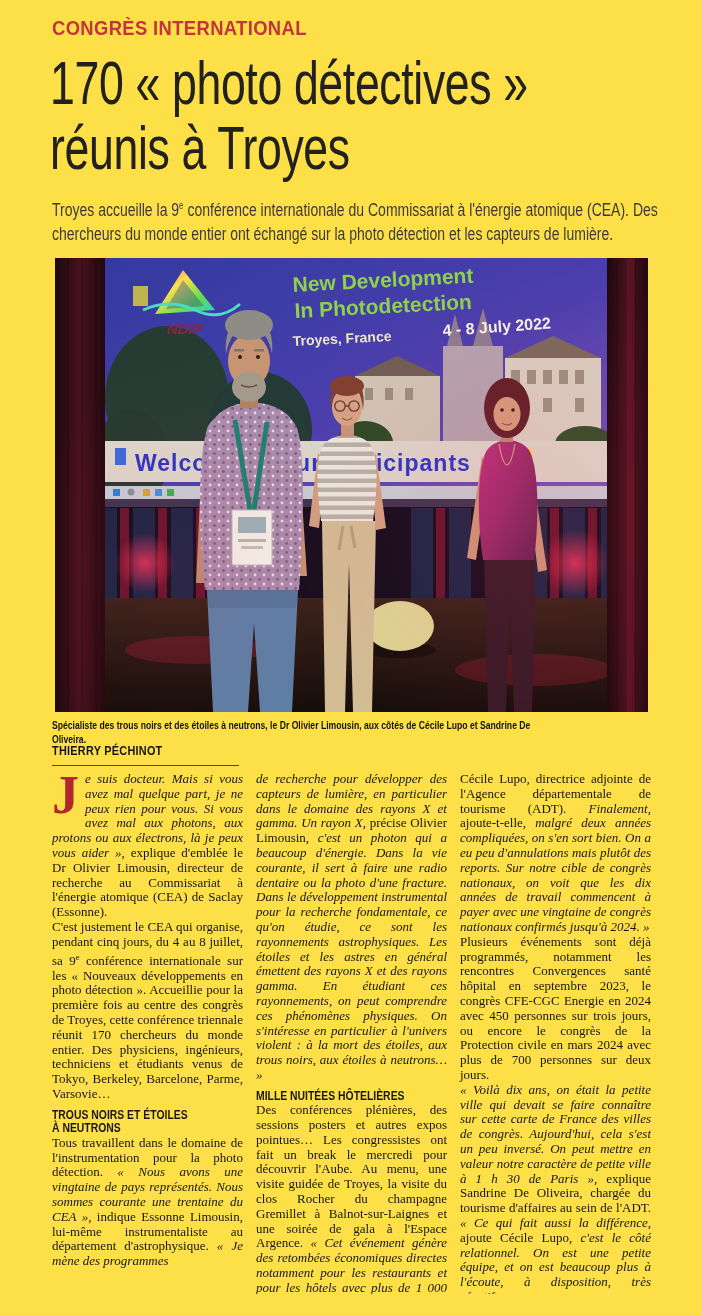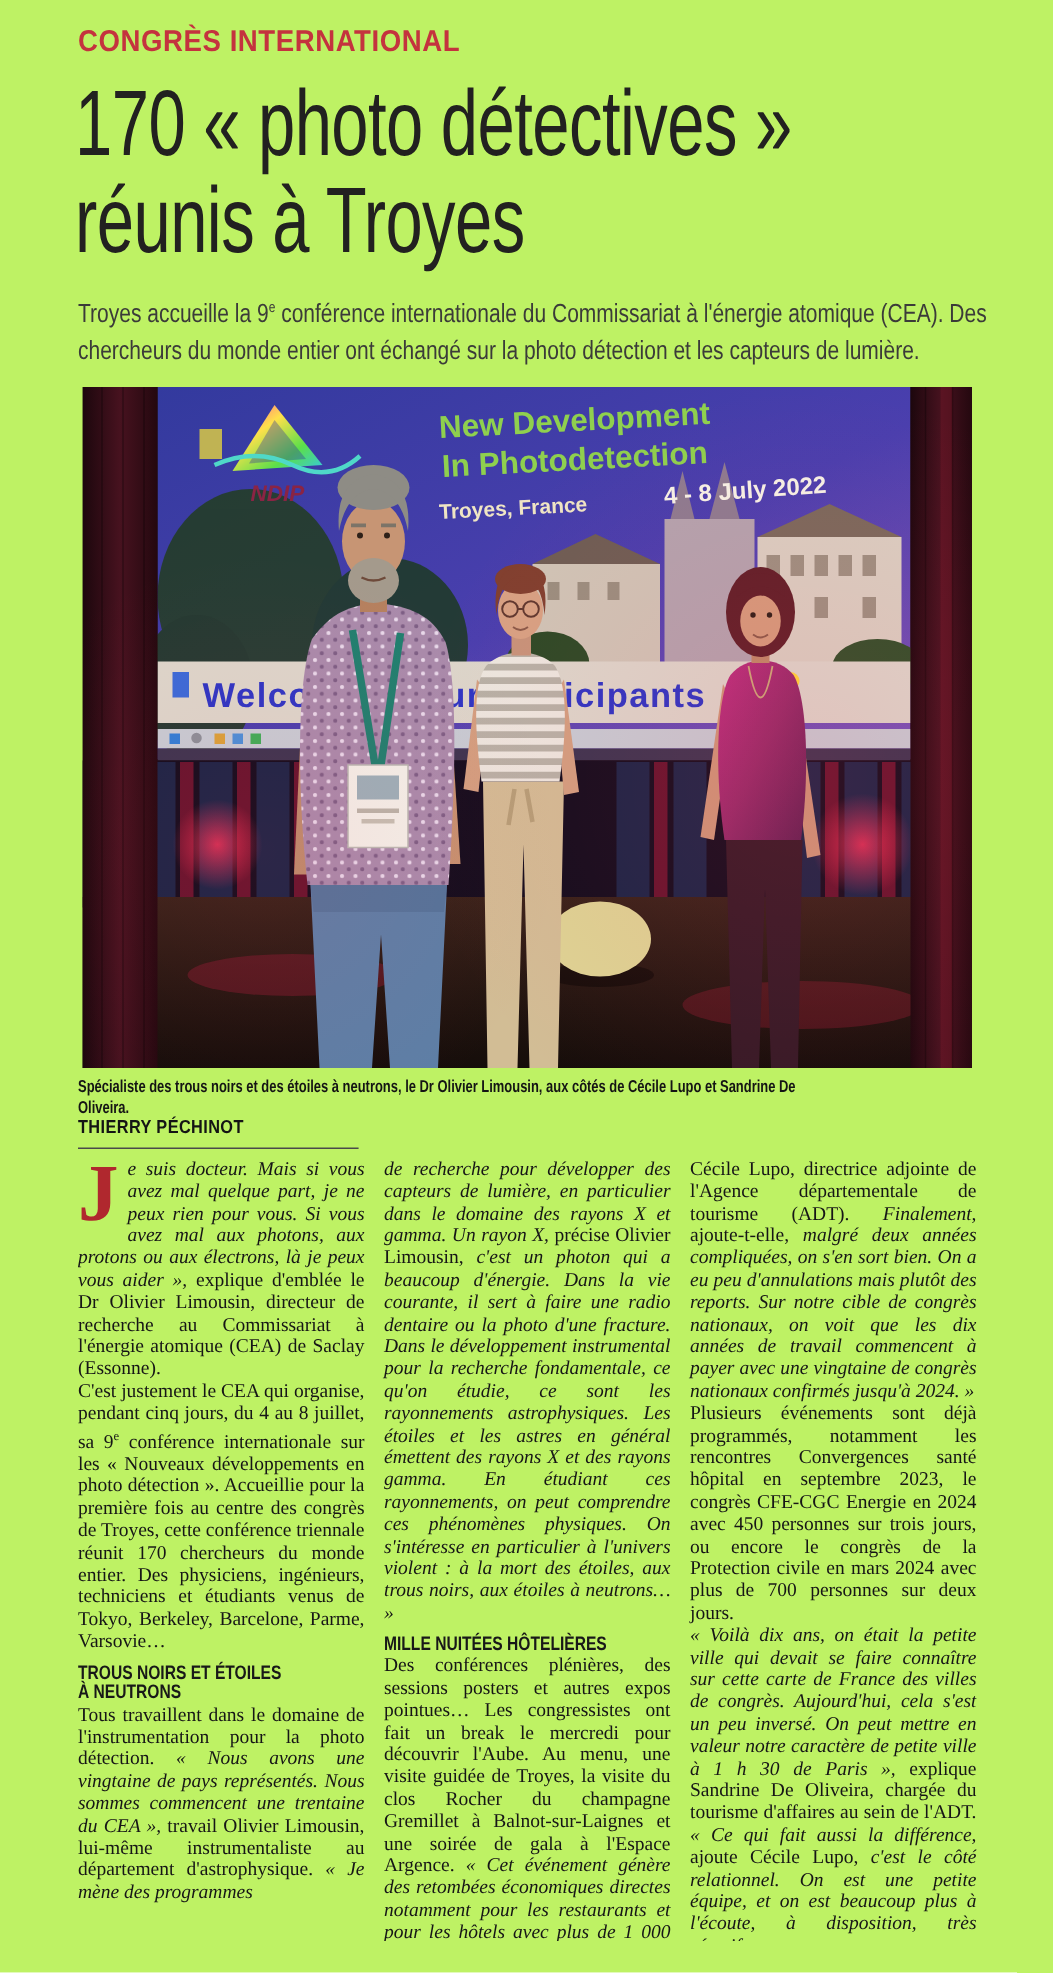--- a/index.html
+++ b/index.html
@@ -1,16 +1,16 @@
 <!DOCTYPE html>
 <html lang="fr"><head>
 <meta charset="utf-8">
 <style>
   html,body{margin:0;padding:0;background:#fff;}
-  .page{position:relative;width:702px;height:1315px;background:#bef264;overflow:hidden;
+  .page{position:relative;width:702px;height:1315px;background:#fde047;overflow:hidden;
         font-family:"Liberation Sans",sans-serif;}
   .kicker{position:absolute;left:52px;top:17px;font-weight:700;font-size:20px;
           color:#c4333e;letter-spacing:.4px;transform:scaleX(.92);transform-origin:left top;
           white-space:nowrap;}
   .headline{position:absolute;left:50px;top:50px;margin:0;font-weight:300;font-size:62px;
             line-height:65px;color:#222120;letter-spacing:-.5px;transform:scaleX(.72);
             transform-origin:left top;white-space:nowrap;}
   .standfirst{position:absolute;left:52px;top:194px;width:800px;margin:0;font-weight:300;
               font-size:17.5px;line-height:24px;color:#3b3b39;transform:scaleX(.8);
               transform-origin:left top;}
@@ -275,21 +275,21 @@
   <div class="byline">THIERRY PÉCHINOT</div>
 
   <div class="columns">
     <div class="col">
         <p class="body-para"><span class="dropcap">J</span><em>e suis docteur. Mais si vous avez mal quelque part, je ne peux rien pour vous. Si vous avez mal aux photons, aux protons ou aux électrons, là je peux vous aider », </em><span>explique d'emblée le Dr Olivier Limousin, directeur de recherche au Commissariat à l'énergie atomique (CEA) de Saclay (Essonne).</span></p>
         <p class="body-para"><span>C'est justement le CEA qui organise, pendant cinq jours, du 4 au 8 juillet, sa 9</span><sup>e</sup><span> conférence internationale sur les « Nouveaux développements en photo détection ». Accueillie pour la première fois au centre des congrès de Troyes, cette conférence triennale réunit 170 chercheurs du monde entier. Des physiciens, ingénieurs, techniciens et étudiants venus de Tokyo, Berkeley, Barcelone, Parme, Varsovie…</span></p>
         <div class="col-subhead">
           <div>TROUS NOIRS ET ÉTOILES</div>
           <div>À NEUTRONS</div>
         </div>
-        <p class="body-para"><span>Tous travaillent dans le domaine de l'instrumentation pour la photo détection. </span><em>« Nous avons une vingtaine de pays représentés. Nous sommes commencent une trentaine du CEA », </em><span>travail Olivier Limousin, lui-même instrumentaliste au département d'astrophysique. </span><em>« Je mène des programmes</em></p>
+        <p class="body-para"><span>Tous travaillent dans le domaine de l'instrumentation pour la photo détection. </span><em>« Nous avons une vingtaine de pays représentés. Nous sommes courante une trentaine du CEA », </em><span>indique Essonne Limousin, lui-même instrumentaliste au département d'astrophysique. </span><em>« Je mène des programmes</em></p>
       </div>
     <div class="col">
         <p class="body-para"><em>de recherche pour développer des capteurs de lumière, en particulier dans le domaine des rayons X et gamma. Un rayon X, </em><span>précise Olivier Limousin, </span><em>c'est un photon qui a beaucoup d'énergie. Dans la vie courante, il sert à faire une radio dentaire ou la photo d'une fracture. Dans le développement instrumental pour la recherche fondamentale, ce qu'on étudie, ce sont les rayonnements astrophysiques. Les étoiles et les astres en général émettent des rayons X et des rayons gamma. En étudiant ces rayonnements, on peut comprendre ces phénomènes physiques. On s'intéresse en particulier à l'univers violent : à la mort des étoiles, aux trous noirs, aux étoiles à neutrons… »</em></p>
         <div class="col-subhead">
           <div>MILLE NUITÉES HÔTELIÈRES</div>
         </div>
         <p class="body-para"><span>Des conférences plénières, des sessions posters et autres expos pointues… Les congressistes ont fait un break le mercredi pour découvrir l'Aube. Au menu, une visite guidée de Troyes, la visite du clos Rocher du champagne Gremillet à Balnot-sur-Laignes et une soirée de gala à l'Espace Argence. </span><em>« Cet événement génère des retombées économiques directes notamment pour les restaurants et pour les hôtels avec plus de 1 000 nuitées réservées, </em></p>
       </div>
     <div class="col">
         <p class="body-para"><span>Cécile Lupo, directrice adjointe de l'Agence départementale de tourisme (ADT). </span><em>Finalement, </em><span>ajoute-t-elle, </span><em>malgré deux années compliquées, on s'en sort bien. On a eu peu d'annulations mais plutôt des reports. Sur notre cible de congrès nationaux, on voit que les dix années de travail commencent à payer avec une vingtaine de congrès nationaux confirmés jusqu'à 2024. »</em></p>

